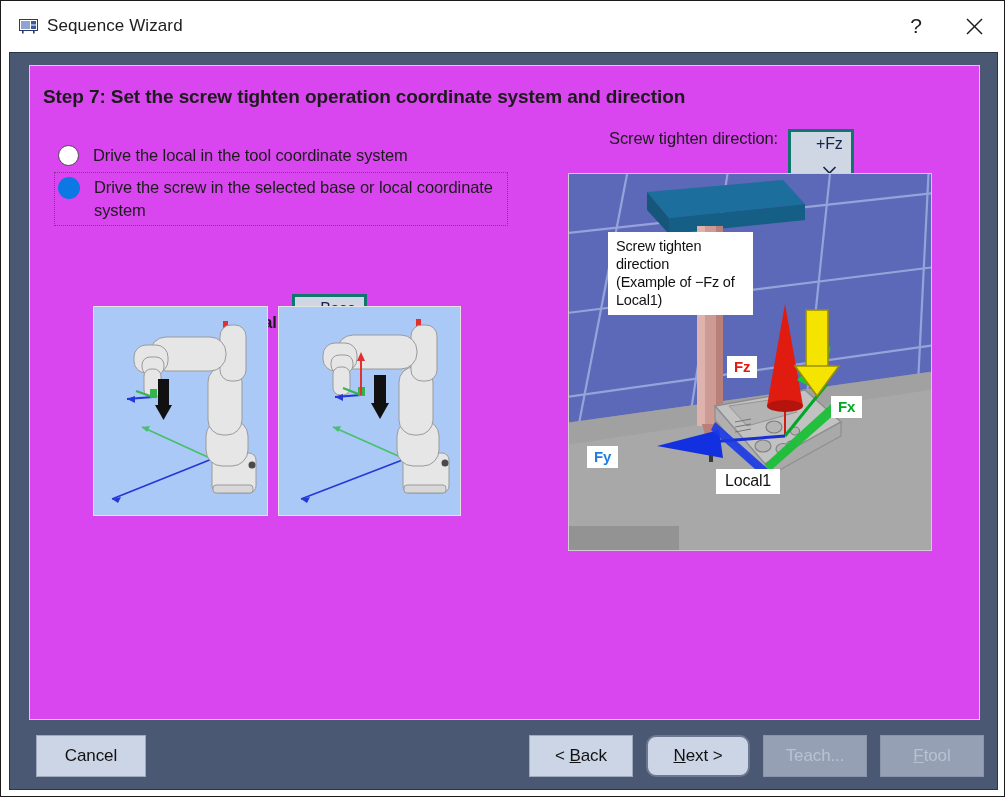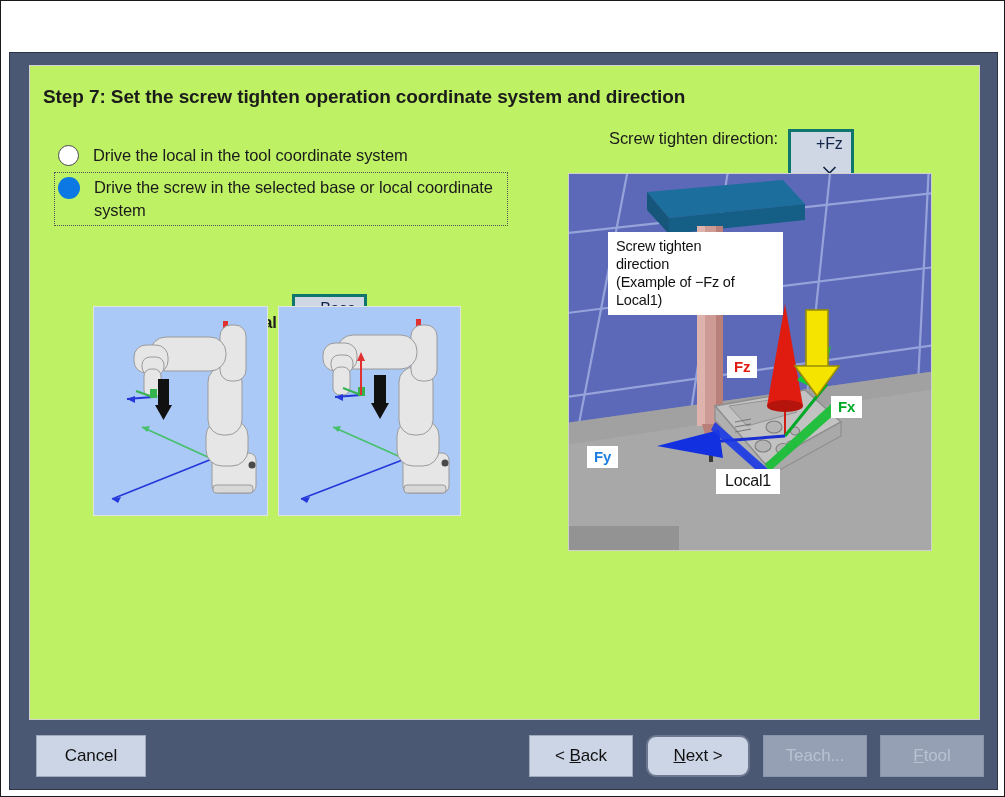--- a/index.html
+++ b/index.html
@@ -67,21 +67,21 @@
     width: 989px; height: 738px;
     background: #4b5873;
     border: 1px solid #2c3448;
   }
 
   
   #content {
     position: absolute;
     left: 19px; top: 12px;
     width: 951px; height: 655px;
-    background: #bef264;
+    background: #d946ef;
     border: 1px solid #d2d2d2;
   }
 
   #step-title {
     position: absolute;
     left: 13px; top: 20px;
     font-size: 19px;
     color: #1b1b1b;
     font-weight: 600;
     letter-spacing: -0.1px;
@@ -190,21 +190,21 @@
   .callout {
     position: absolute;
     background: #ffffff;
     color: #111111;
     font-size: 14.5px;
     line-height: 18px;
     padding: 5px 8px 6px 8px;
     white-space: pre-line;
     letter-spacing: -0.2px;
   }
-  #callout-main { left: 39px; top: 58px; width: 175px; }
+  #callout-main { left: 39px; top: 58px; width: 145px; }
   .axis-label {
     position: absolute;
     background: #ffffff;
     font-size: 15px;
     font-weight: bold;
     padding: 2px 7px 3px 7px;
     letter-spacing: -0.2px;
   }
   #label-fz { left: 158px; top: 182px; color: #e01b10; }
   #label-fx { left: 262px; top: 222px; color: #00a828; }
@@ -245,20 +245,44 @@
   #btn-next   { left: 617px; top: 4px; width: 104px; border-radius: 10px; }
   #btn-teach  { left: 734px; top: 4px; width: 104px; }
   #btn-finish { left: 851px; top: 4px; width: 104px; }
   .btn u { text-decoration: underline; }
 </style>
 </head>
 <body>
 
 <div id="window">
 
+  <div id="titlebar">
+    <div id="title-left">
+      <span id="app-icon">
+        <svg width="19" height="15" viewBox="0 0 19 15">
+          <rect x="0.5" y="0.5" width="18" height="11" fill="#ffffff" stroke="#2b3a6b" stroke-width="1"></rect>
+          <rect x="2" y="2" width="9" height="8" fill="#8ea4d2"></rect>
+          <rect x="12" y="2" width="5" height="3.5" fill="#3b5aa0"></rect>
+          <rect x="12" y="6.5" width="5" height="3.5" fill="#3b5aa0"></rect>
+          <rect x="3" y="11.5" width="1.6" height="3" fill="#2b3a6b"></rect>
+          <rect x="14" y="11.5" width="1.6" height="3" fill="#2b3a6b"></rect>
+        </svg>
+      </span>
+      <span id="title-text">Sequence Wizard</span>
+    </div>
+    <button class="title-btn help">?</button>
+    <button class="title-btn close" aria-label="Close">
+      <span>
+        <svg width="19" height="19" viewBox="0 0 19 19">
+          <line x1="2" y1="2" x2="17" y2="17" stroke="#1b1b1b" stroke-width="1.4"></line>
+          <line x1="17" y1="2" x2="2" y2="17" stroke="#1b1b1b" stroke-width="1.4"></line>
+        </svg>
+      </span>
+    </button>
+  </div>
 
   <div id="chrome">
 
     <div id="content">
 
       <div id="step-title">Step 7: Set the screw tighten operation coordinate system and direction</div>
 
       <div id="radio-group">
 
         <div class="radio-row">

